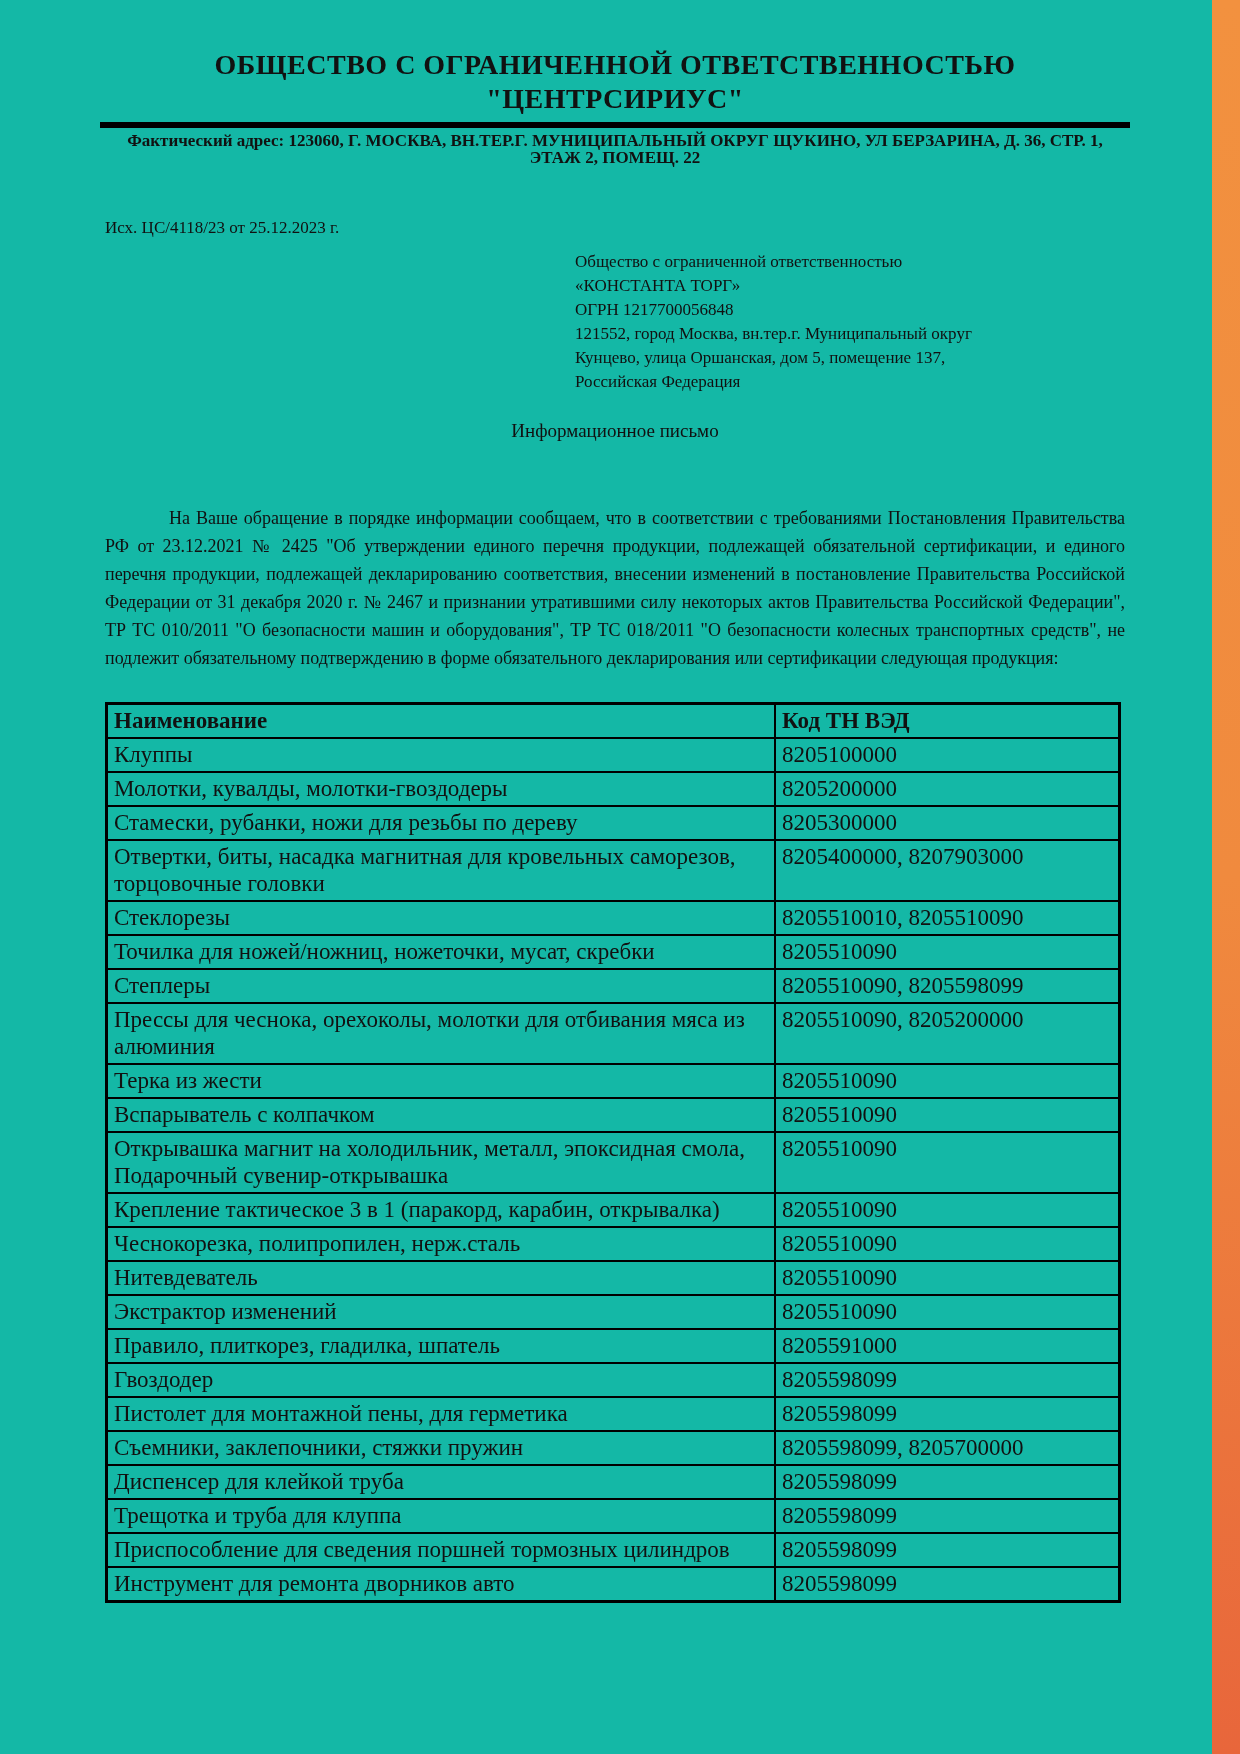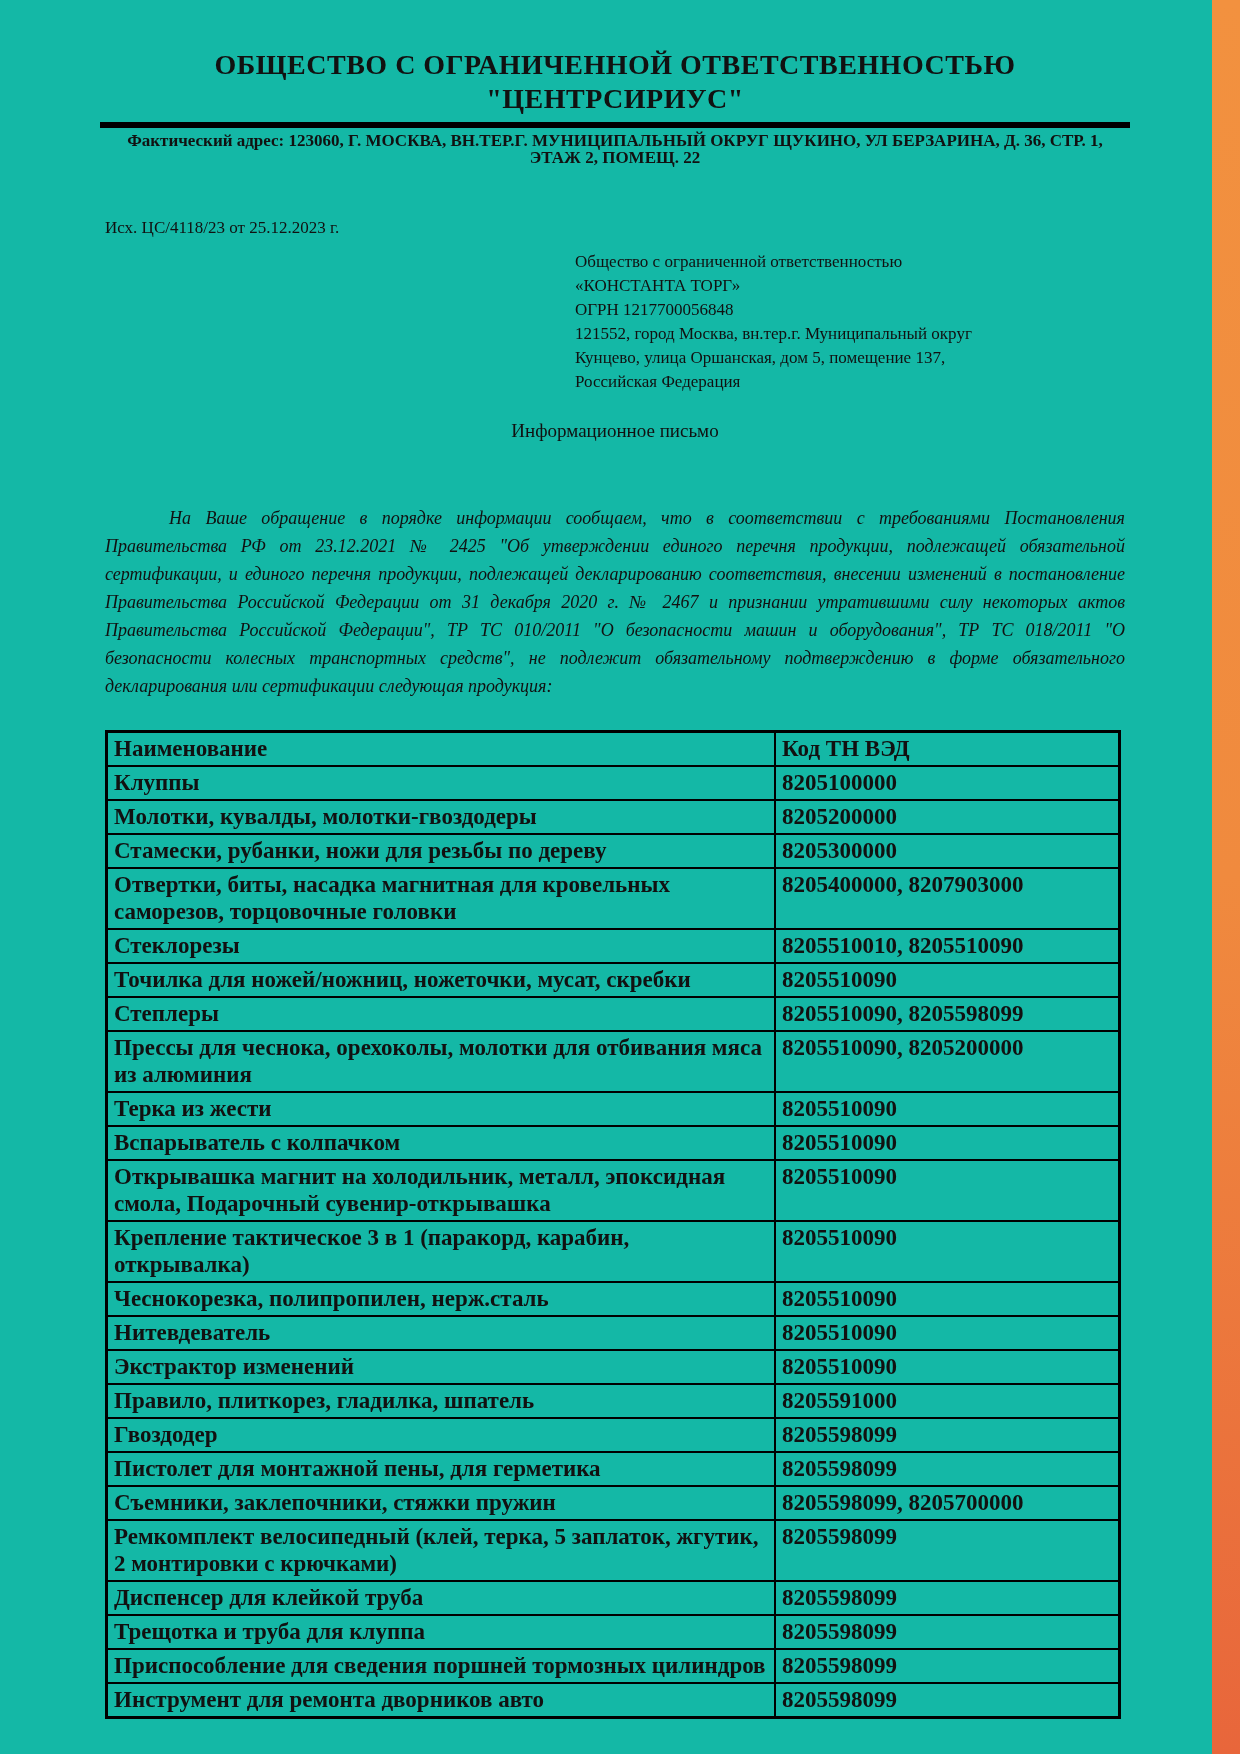--- a/index.html
+++ b/index.html
@@ -61,35 +61,34 @@
     text-align: center;
     font-size: 19px;
     margin-top: 26px;
   }
   .body-paragraph {
     margin-top: 62px;
     font-size: 18px;
     line-height: 28px;
     text-align: justify;
     text-indent: 64px;
-    font-style: italic;
   }
   table.products {
     margin-top: 30px;
     width: 1016px;
     border-collapse: collapse;
     font-size: 23px;
   }
   table.products th, table.products td {
     border: 2px solid #000;
     padding: 2px 6px 3px 6px;
     vertical-align: top;
     line-height: 27px;
     text-align: left;
-    font-weight: bold;
+    font-weight: normal;
   }
   table.products { border: 3px solid #000; }
   table.products th { font-weight: bold; }
   .col-name { width: 66%; }
   .col-code { width: 34%; }
 </style>
 </head>
 <body>
 
 <div class="page">
@@ -198,24 +197,20 @@
           </tr>
           <tr>
             <td>Пистолет для монтажной пены, для герметика</td>
             <td>8205598099</td>
           </tr>
           <tr>
             <td>Съемники, заклепочники, стяжки пружин</td>
             <td>8205598099, 8205700000</td>
           </tr>
           <tr>
-            <td>Ремкомплект велосипедный (клей, терка, 5 заплаток, жгутик, 2 монтировки с крючками)</td>
-            <td>8205598099</td>
-          </tr>
-          <tr>
             <td>Диспенсер для клейкой труба</td>
             <td>8205598099</td>
           </tr>
           <tr>
             <td>Трещотка и труба для клуппа</td>
             <td>8205598099</td>
           </tr>
           <tr>
             <td>Приспособление для сведения поршней тормозных цилиндров</td>
             <td>8205598099</td>

